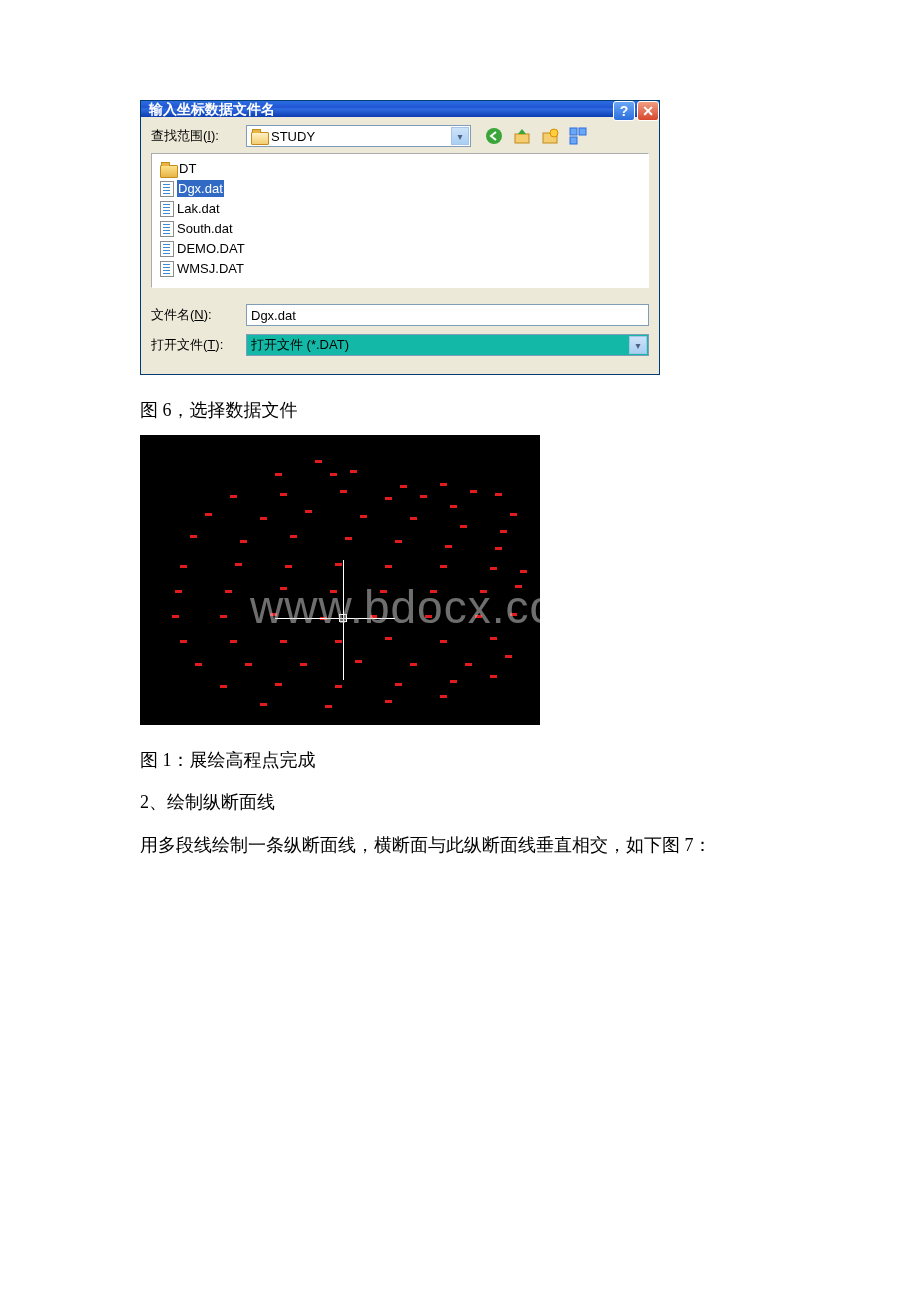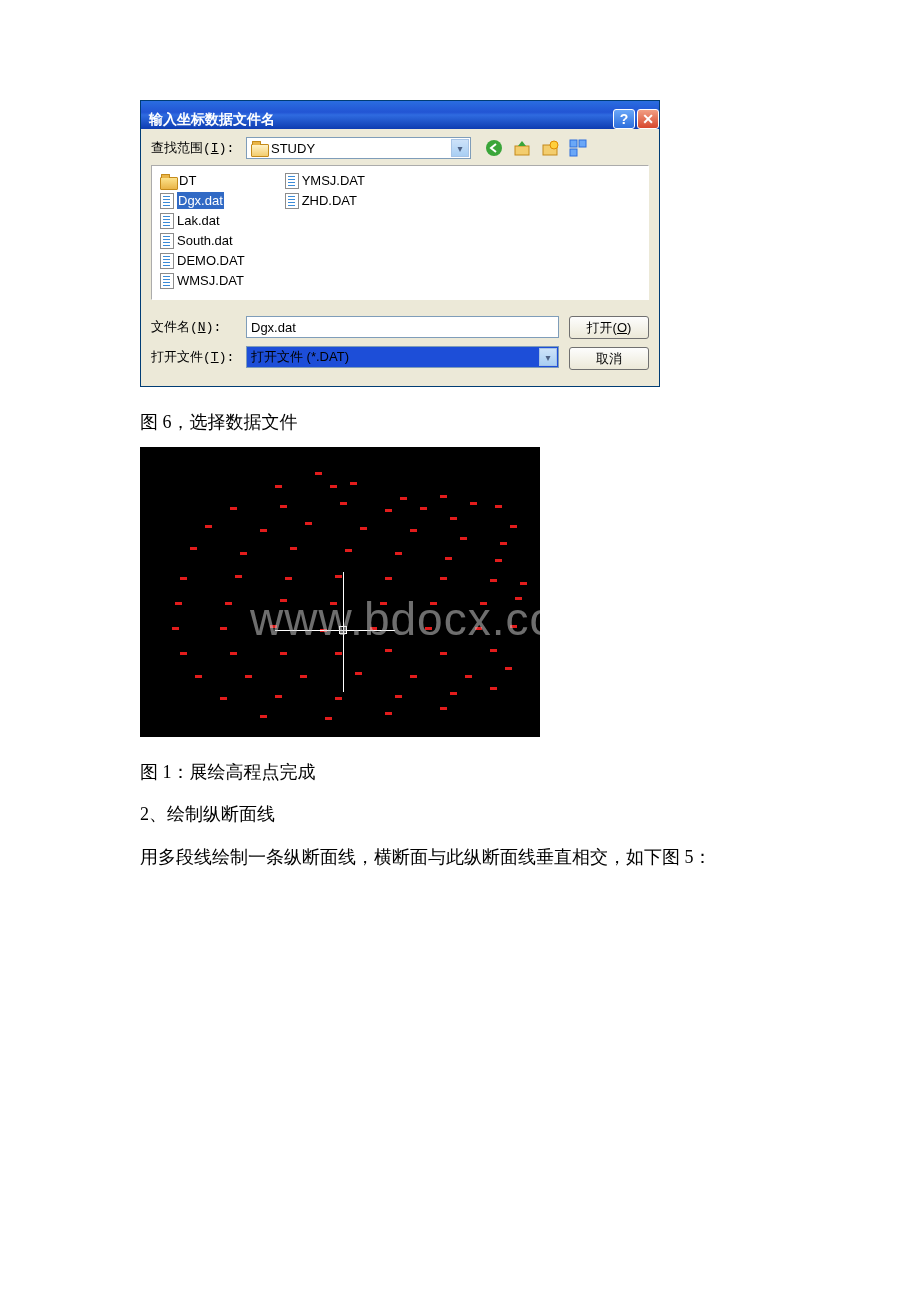--- a/index.html
+++ b/index.html
@@ -12,25 +12,25 @@
     color: #000;
   }
   
   .dialog {
     width: 520px;
     border: 1px solid #003c74;
     margin-bottom: 18px;
     background: #ece9d8;
   }
   .dlg-title {
-    height: 28px;
+    height: 16px;
     background: linear-gradient(to bottom, #2a6de1, #2255d4 40%, #2f6be0 50%, #0d3cb1);
     color: #fff;
     display: flex;
-    align-items: flex-end;
+    align-items: flex-start;
     justify-content: space-between;
     padding: 0 0 0 8px;
     font-family: Tahoma, "SimSun", sans-serif;
     font-size: 14px;
     font-weight: bold;
   }
   .dlg-title-buttons { display: flex; gap: 2px; }
   .titlebtn {
     width: 22px; height: 20px;
     border: 1px solid #fff;
@@ -54,21 +54,20 @@
     color: #000;
   }
   .row {
     display: flex;
     align-items: center;
     margin-bottom: 6px;
   }
   .label-col {
     width: 95px;
     flex: 0 0 auto;
-    font-family: Liberation Mono, monospace;
   }
   .lookin-select {
     flex: 0 0 auto;
     display: flex;
     align-items: center;
     width: 225px;
     height: 22px;
     background: #fff;
     border: 1px solid #7f9db9;
     font-size: 13px;
@@ -124,21 +123,21 @@
     height: 22px;
     background: #fff;
     border: 1px solid #7f9db9;
     font-size: 13px;
     padding: 0 4px;
     display: flex; align-items: center;
   }
   .xp-select {
     flex: 1;
     height: 22px;
-    background: #1d4ed8;
+    background: #14b8a6;
     border: 1px solid #7f9db9;
     font-size: 13px;
     padding: 0 4px;
     display: flex; align-items: center;
     position: relative;
   }
   .bottom-right { display: flex; flex-direction: column; gap: 8px; }
   .xp-button {
     width: 80px; height: 23px;
     background: linear-gradient(#fdfdfd, #ece9d8);
@@ -289,30 +288,20 @@
           </div>
           <div class="file-item">
             <span class="file-ico"></span>
             <span class="fname">DEMO.DAT</span>
           </div>
           <div class="file-item">
             <span class="file-ico"></span>
             <span class="fname">WMSJ.DAT</span>
           </div>
         </div>
-      <div class="file-col" id="file-col-2">
-          <div class="file-item">
-            <span class="file-ico"></span>
-            <span class="fname">YMSJ.DAT</span>
-          </div>
-          <div class="file-item">
-            <span class="file-ico"></span>
-            <span class="fname">ZHD.DAT</span>
-          </div>
-        </div>
     </div>
 
     <div class="bottom-area">
       <div class="bottom-left">
         <div class="brow">
           <div class="label-col">
             <span>文件名(</span><span class="mn">N</span><span>):</span>
           </div>
           <div class="xp-input">
             <span>Dgx.dat</span>
@@ -320,26 +309,20 @@
         </div>
         <div class="brow">
           <div class="label-col">
             <span>打开文件(</span><span class="mn">T</span><span>):</span>
           </div>
           <div class="xp-select">
             <span>打开文件 (*.DAT)</span>
             <div class="dropdown-arrow">▾</div>
           </div>
         </div>
-      </div>
-      <div class="bottom-right">
-        <div class="xp-button">
-          <span>打开(</span><span class="mn">O</span><span>)</span>
-        </div>
-        <div class="xp-button">取消</div>
       </div>
     </div>
   </div>
 </div>
 
 <p class="para">图 6，选择数据文件</p>
 
 <div class="cad-area">
   <div id="cad-dots">
       <div class="cad-dot" style="left: 175px; top: 25px;"></div>
@@ -421,13 +404,13 @@
       <div class="cad-dot" style="left: 300px; top: 260px;"></div>
     </div>
   <div class="crosshair-h"></div>
   <div class="crosshair-v"></div>
   <div class="crosshair-box"></div>
   <div class="watermark">www.bdocx.com</div>
 </div>
 
 <p class="para">图 1：展绘高程点完成</p>
 <p class="para">2、绘制纵断面线</p>
-<p class="para">用多段线绘制一条纵断面线，横断面与此纵断面线垂直相交，如下图 5：</p>
+<p class="para">用多段线绘制一条纵断面线，横断面与此纵断面线垂直相交，如下图 7：</p>
 
 </body></html>

